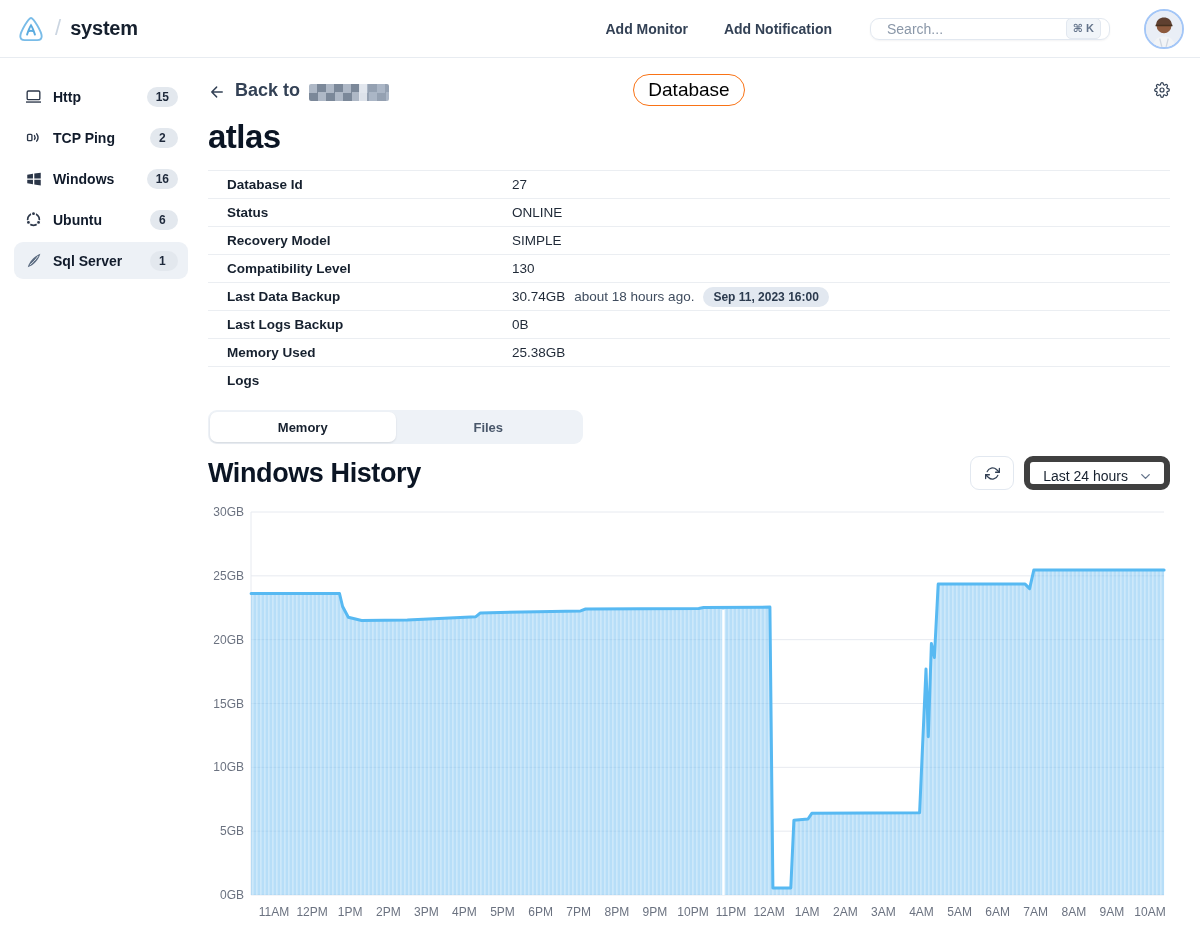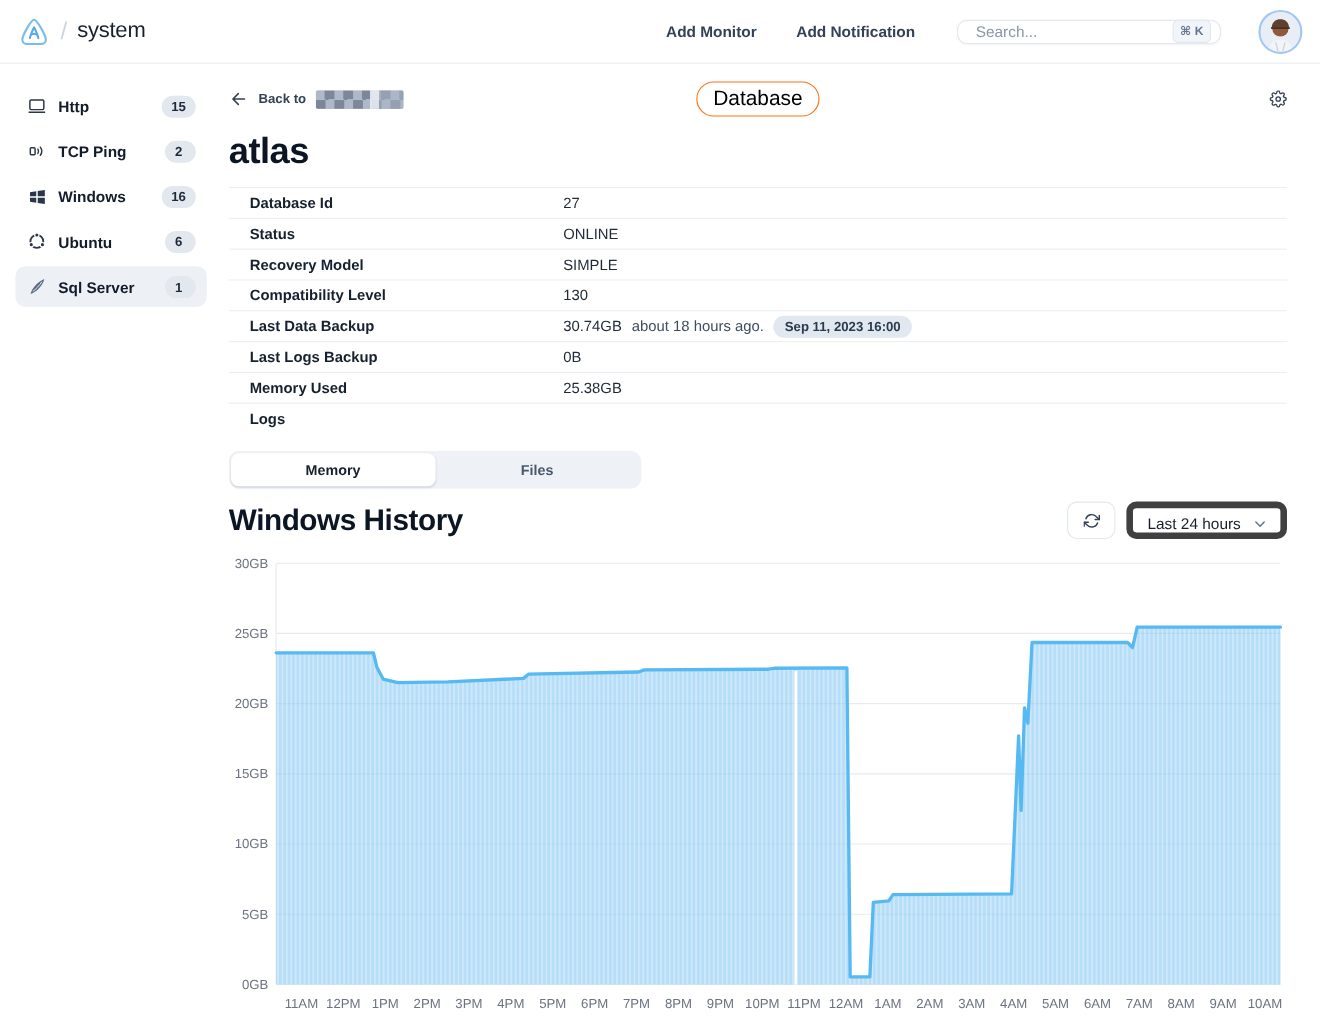--- a/index.html
+++ b/index.html
@@ -4,21 +4,21 @@
 <style>
   html,body{margin:0;padding:0}
   body{width:1200px;height:936px;overflow:hidden;background:#fff;color:#1e293b;
        font-family:"Liberation Sans","DejaVu Sans",sans-serif;}
   *{box-sizing:border-box}
   
   .topbar{height:58px;display:flex;align-items:center;padding:0 16px;border-bottom:1px solid #e8ecf1}
   .brand{display:flex;align-items:center;gap:9px}
   .logo svg{display:block}
   .sep{color:#cbd5e1;font-size:22px;font-weight:400;transform:translateY(-1px)}
-  .brand-title{font-size:20px;font-weight:400;letter-spacing:-.2px;color:#16202e}
+  .brand-title{font-size:20px;font-weight:700;letter-spacing:-.2px;color:#16202e}
   .topnav{margin-left:auto;display:flex;gap:36px}
   .navlink{font-size:14px;font-weight:600;color:#334155;cursor:pointer;text-decoration:none}
   .search{margin-left:38px;width:240px;height:22px;border:1px solid #e2e8f0;border-radius:9px;
           display:flex;align-items:center;padding:0 8px 0 14px;box-shadow:0 1px 2px rgba(16,24,40,.05)}
   .search input{border:0;outline:0;flex:1;min-width:0;font-size:14px;color:#334155;font-family:inherit;background:transparent}
   .search input::placeholder{color:#8a97a8}
   .kbd{font-size:11px;color:#64748b;background:#f1f5f9;border:1px solid #e2e8f0;border-radius:5px;
        padding:3px 6px;font-weight:600;white-space:nowrap}
   .avatar{margin-left:34px;width:40px;height:40px;border-radius:50%;border:2px solid #a3c6f7;
           overflow:hidden;background:#e9eef6;flex:none;padding:0;cursor:pointer}
@@ -29,21 +29,21 @@
   .side-item{height:37px;margin-bottom:4px;display:flex;align-items:center;gap:10px;padding:0 10px;
              border-radius:9px;cursor:pointer}
   .side-item.active{background:#edf1f6}
   .sicon{width:19px;height:19px;display:flex;align-items:center;justify-content:center}
   .slabel{font-size:14px;font-weight:600;color:#111b2b}
   .count{margin-left:auto;background:#e3e8ee;border-radius:999px;padding:3px 9px;min-width:28px;
          text-align:left;font-size:12px;font-weight:600;color:#1e293b}
   .content{flex:1;padding:0 30px 0 8px}
   
   .page-top{margin-top:16px;display:flex;align-items:center}
-  .back{display:flex;align-items:center;gap:9px;font-size:12px;font-weight:600;color:#334155;flex:1;cursor:pointer}
+  .back{display:flex;align-items:flex-end;gap:9px;font-size:18px;font-weight:600;color:#334155;flex:1;cursor:pointer}
   .redacted{width:80px;height:17px;border-radius:2px;opacity:.8;
     background-image:
       linear-gradient(90deg, rgba(226,232,240,0) 0 62%, rgba(226,232,240,.9) 62% 72%, rgba(148,163,184,.55) 72% 100%),
       repeating-conic-gradient(#5b6b80 0% 25%, #9aa7b8 0% 50%);
     background-size:100% 100%, 17px 17px;}
   .cat-badge{border:1.6px solid #f97316;border-radius:999px;padding:4px 14px;font-size:19px;
              font-weight:400;color:#000000;background:#fff}
   .gear{flex:1;display:flex;justify-content:flex-end;cursor:pointer}
   h1{margin:12px 0 0;font-size:33px;font-weight:700;color:#0b1524;letter-spacing:-.5px}
   

